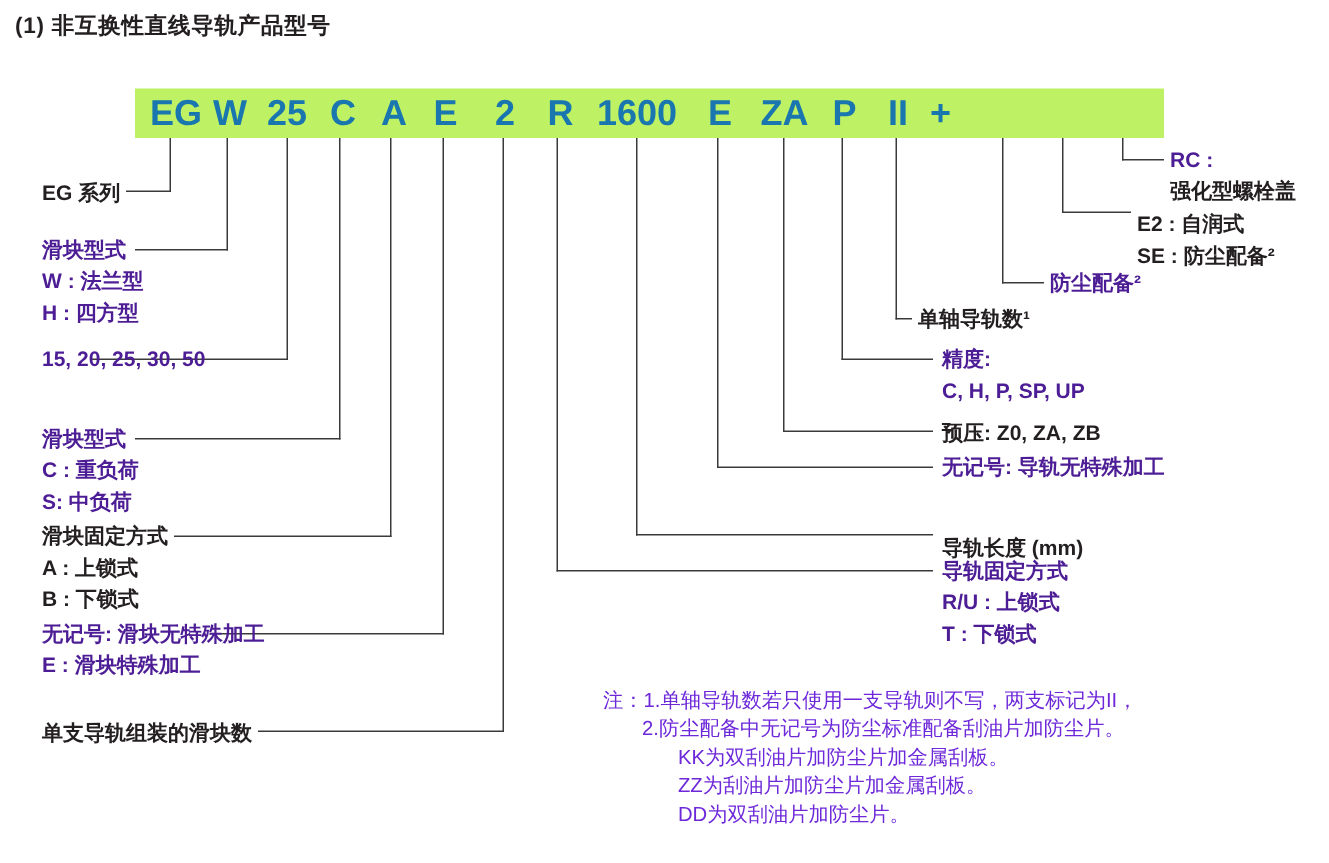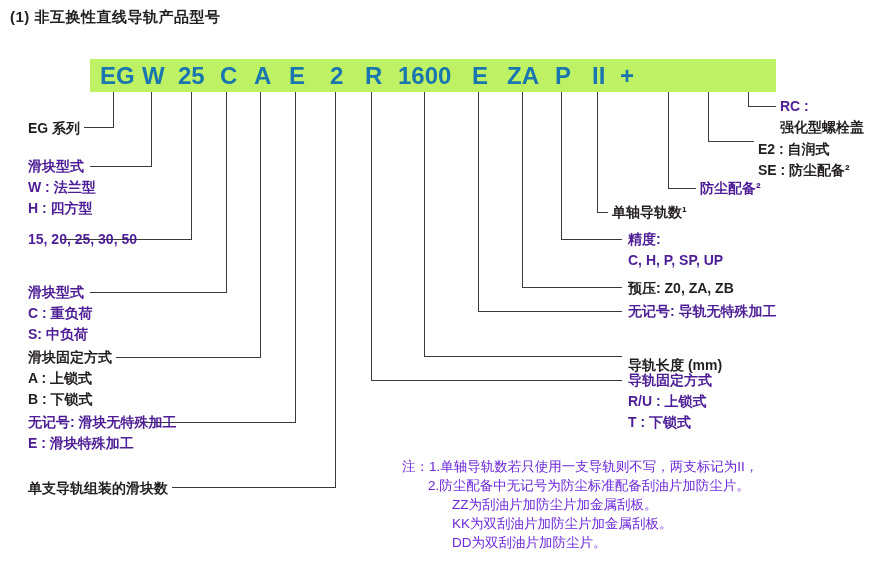--- a/index.html
+++ b/index.html
@@ -157,16 +157,16 @@
 </div>
 <div class="callout lo-rail-mounting">
   <div class="blue">导轨固定方式</div>
   <div class="blue">R/U : 上锁式</div>
   <div class="blue">T : 下锁式</div>
 </div>
 
 <div class="notes">
   <div>注：1.单轴导轨数若只使用一支导轨则不写，两支标记为II，</div>
   <div class="ind-a">2.防尘配备中无记号为防尘标准配备刮油片加防尘片。</div>
+  <div class="ind-b">KK为双刮油片加防尘片加金属刮板。</div>
   <div class="ind-b">ZZ为刮油片加防尘片加金属刮板。</div>
-  <div class="ind-b">KK为双刮油片加防尘片加金属刮板。</div>
   <div class="ind-b">DD为双刮油片加防尘片。</div>
 </div>
 
 </body></html>

